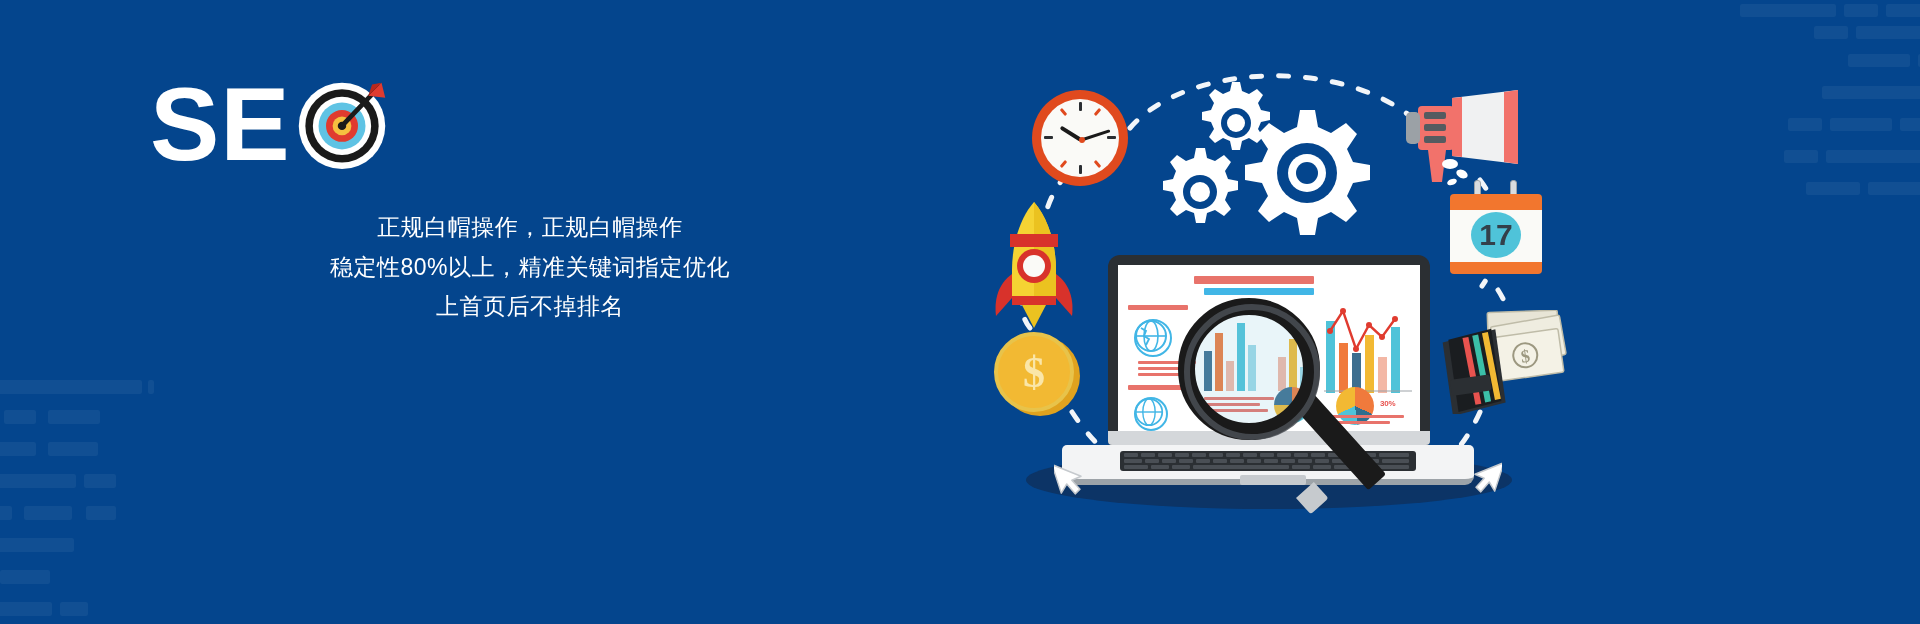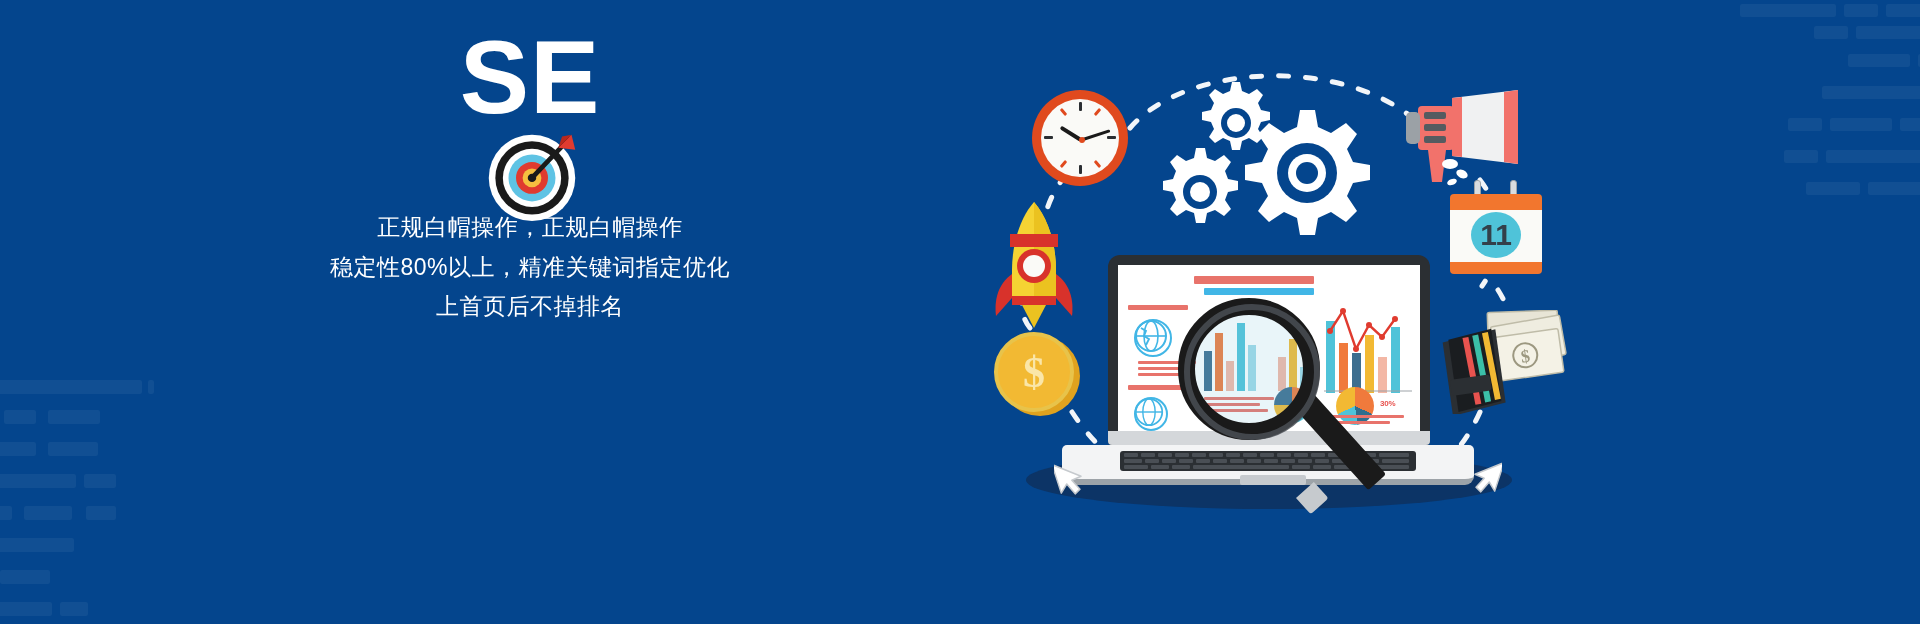--- a/index.html
+++ b/index.html
@@ -33,22 +33,21 @@
     top: 70px;
     width: 760px;
     text-align: center;
   }
 
   #logo-row {
     position: relative;
     height: 108px;
     display: flex;
     align-items: center;
-    justify-content: center;
-    flex-direction: column;
+    justify-content: flex-start;
   }
   #logo-letters {
     font-size: 104px;
     font-weight: 700;
     color: #ffffff;
     letter-spacing: 1px;
     line-height: 1;
     font-family: "Liberation Sans", "DejaVu Sans", sans-serif;
   }
   #logo-target {
@@ -382,21 +381,21 @@
       </svg>
     </div>
 
     <div id="calendar">
       <div class="cal-ring" style="left:24px;"></div>
       <div class="cal-ring" style="left:60px;"></div>
       <div id="cal-top"></div>
       <div id="cal-body"></div>
       <div id="cal-bottom"></div>
       <div id="cal-circle"></div>
-      <div id="cal-num">11</div>
+      <div id="cal-num">17</div>
     </div>
 
     <div id="wallet">
       <svg width="128" height="104" viewBox="0 0 128 104" aria-hidden="true">
         <g transform="rotate(-8 64 52)">
 
           <rect x="50" y="4" width="70" height="40" rx="2" fill="#E8E5D6" stroke="#BFBCA8" stroke-width="1.5" transform="rotate(6 85 24)"></rect>
           <rect x="54" y="14" width="70" height="40" rx="2" fill="#EFEDE0" stroke="#BFBCA8" stroke-width="1.5" transform="rotate(-2 89 34)"></rect>
           <rect x="48" y="26" width="72" height="44" rx="2" fill="#F4F2E6" stroke="#BFBCA8" stroke-width="1.5"></rect>
           <circle cx="84" cy="48" r="12" fill="none" stroke="#9C9880" stroke-width="2"></circle>

